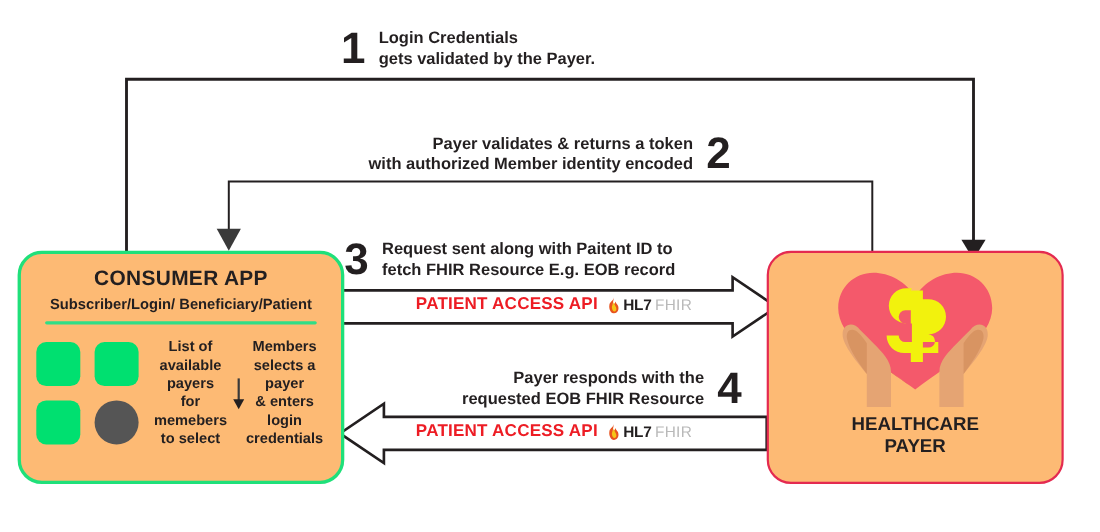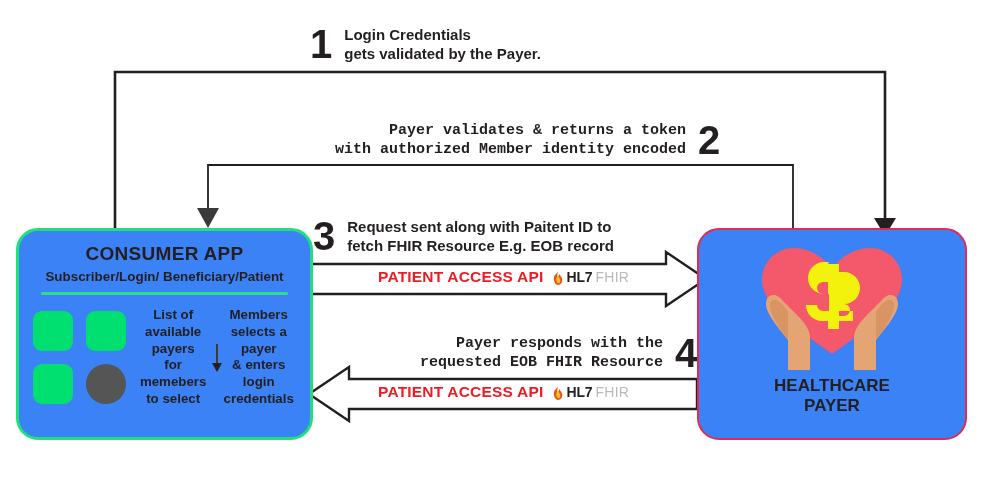--- a/index.html
+++ b/index.html
@@ -17,25 +17,25 @@
   
   .step{display:flex;align-items:center;}
   .step-num{
     font-size:40px;font-weight:bold;line-height:1;color:#231f20;
     font-family:"Liberation Sans","DejaVu Sans",sans-serif;
   }
   .step-txt{
     font-size:15px;font-weight:bold;line-height:1.28;color:#231f20;
     white-space:pre-line;
   }
-  .step-txt.right{text-align:right;font-family:Liberation Mono, monospace;}
+  .step-txt.right{text-align:right;}
 
   
   .box{
-    position:absolute;box-sizing:border-box;background:#3b82f6;
+    position:absolute;box-sizing:border-box;background:#fdba74;
   }
   .box.consumer{
     left:16px;top:228px;width:297px;height:212px;
     border:3px solid #1FE07A;border-radius:22px;
   }
   .box.payer{
     left:697px;top:228px;width:270px;height:212px;
     border:2.5px solid #E42A50;border-radius:22px;
   }
 

